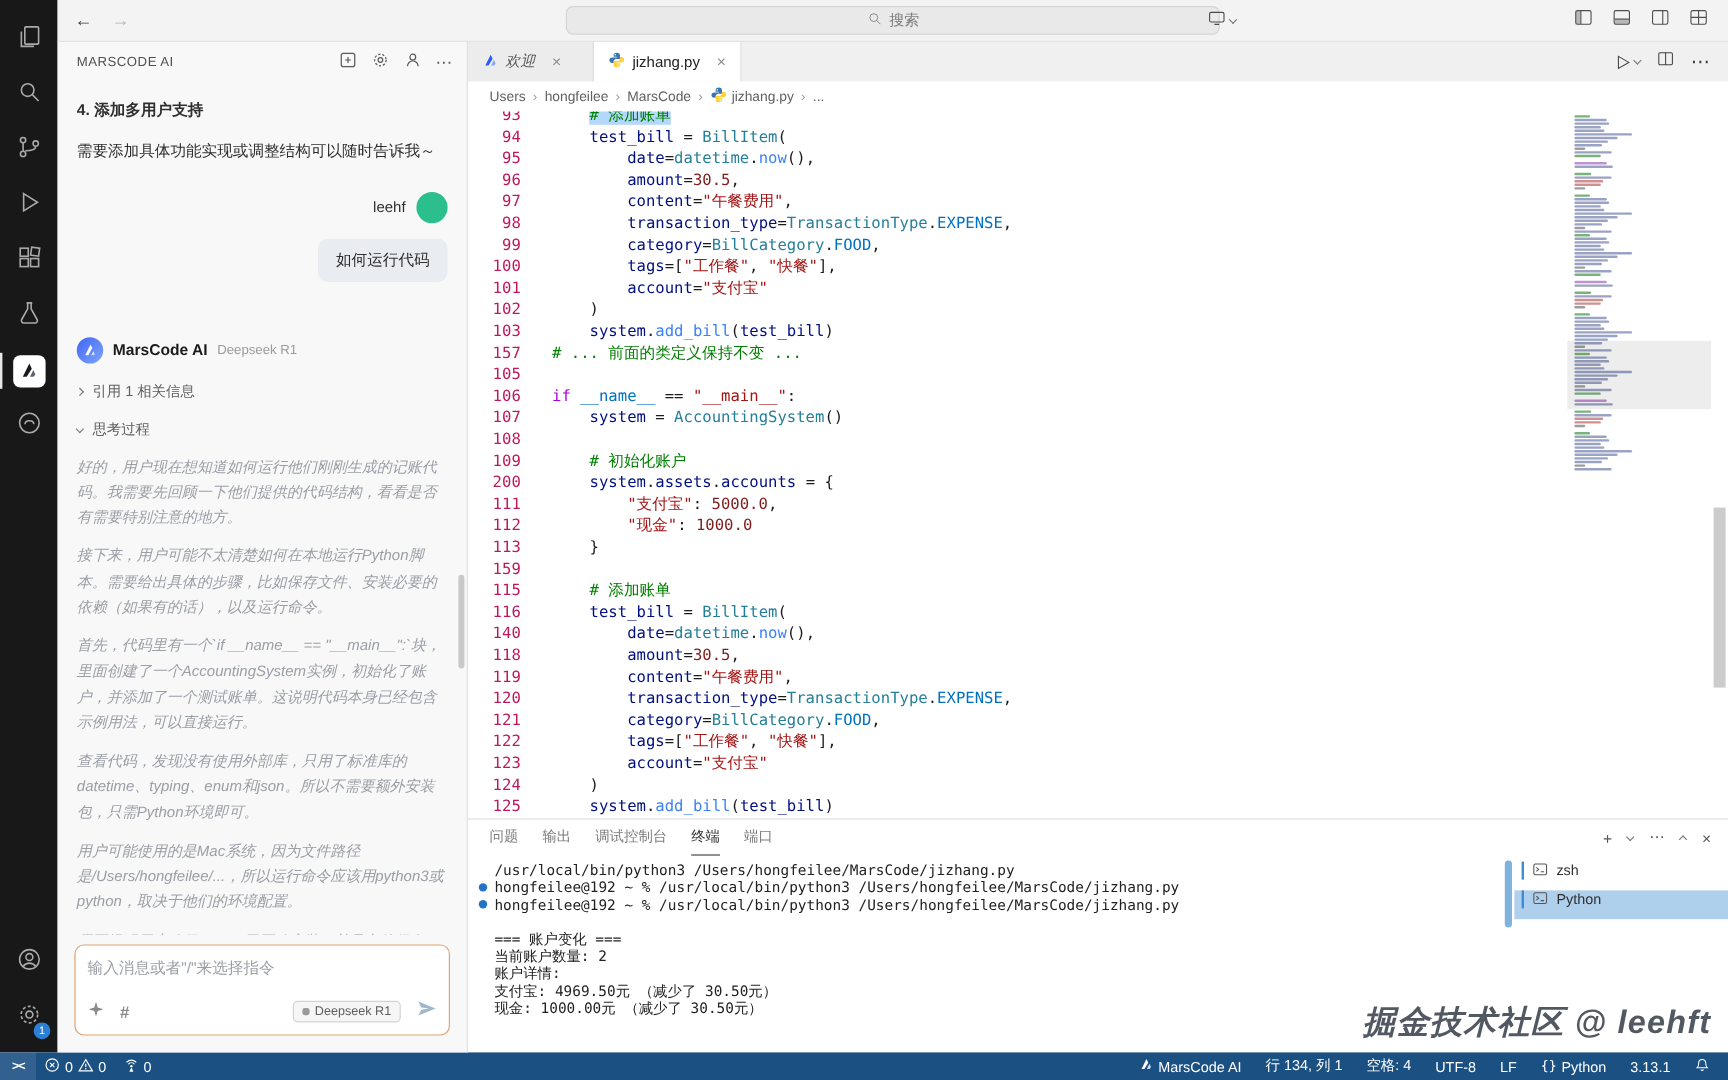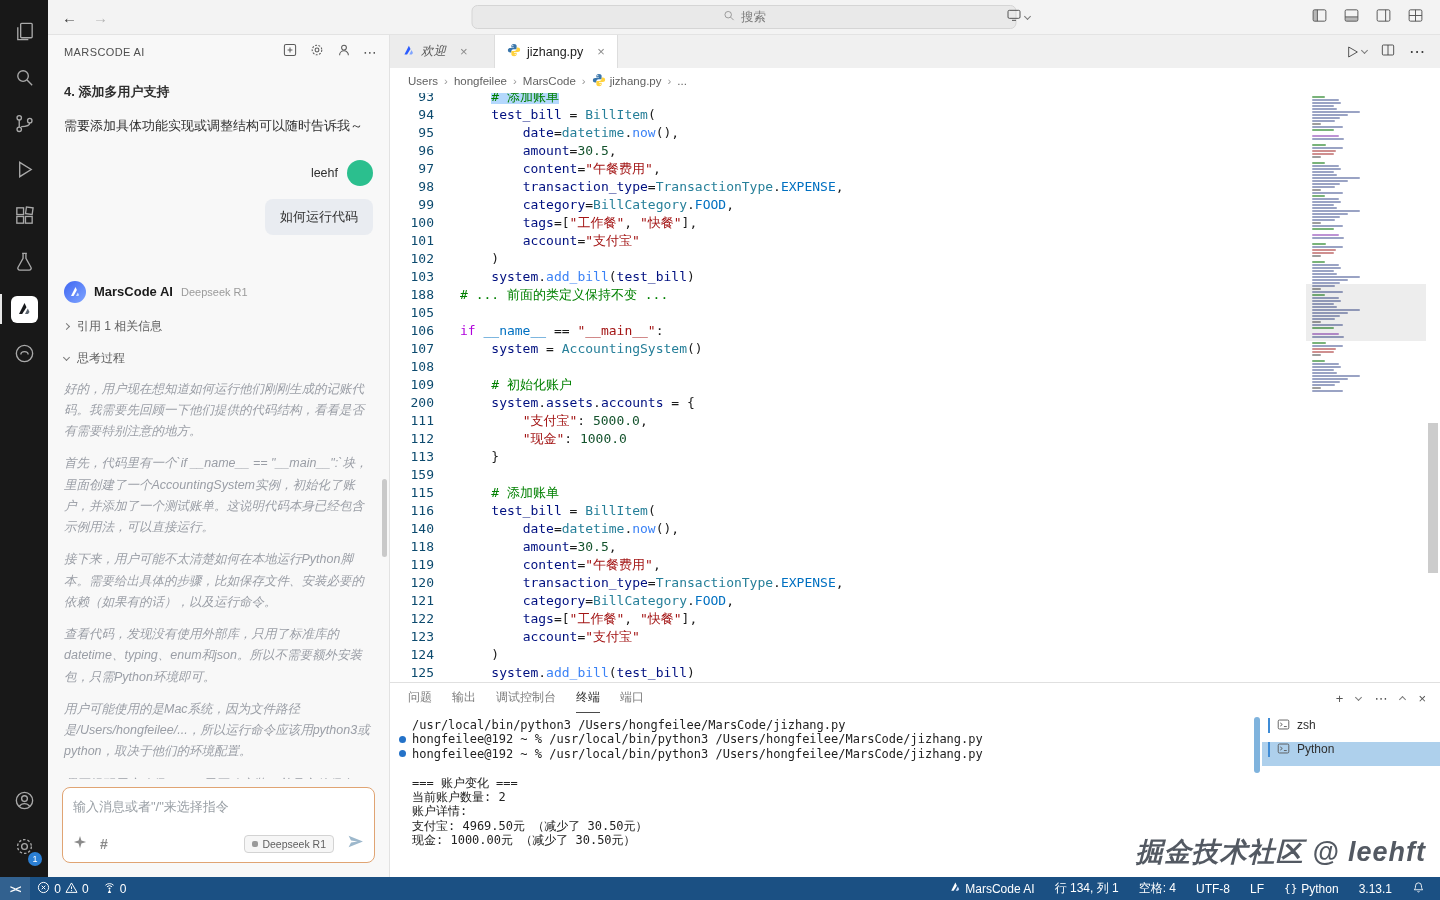--- a/index.html
+++ b/index.html
@@ -80,24 +80,24 @@
   .tab.preview .tab-label{font-style:italic}
   .tab-close{color:#8a8a8a;margin-left:8px;font-size:13px}
   .editor-actions{margin-left:auto;display:flex;align-items:center;gap:13px;padding-right:14px;color:#3f3f3f}
   .editor-actions svg{stroke:#3f3f3f;fill:none;stroke-width:1.3}
   .ea-more{font-size:16px;letter-spacing:1px}
   .breadcrumb{height:25px;display:flex;align-items:center;gap:6px;padding-left:18px;font-size:11.5px;color:#616161;flex:none;background:#fff}
   .bc-sep{color:#9a9a9a}
   .bc-item{display:flex;align-items:center;gap:4px}
   .editor{flex:1;display:flex;min-height:0;position:relative;overflow:hidden}
   .code-scroll{display:flex;flex:1;margin-top:-5px;min-width:0}
-  .gutter{width:44px;text-align:right;font:13px/18px "DejaVu Sans Mono","Liberation Mono",monospace;color:#0c4a6e;flex:none}
+  .gutter{width:44px;text-align:right;font:13px/18px "DejaVu Sans Mono","Liberation Mono",monospace;color:#be185d;flex:none}
   .code{flex:1;font:13px/18px "DejaVu Sans Mono","Liberation Mono",monospace;white-space:pre;margin-left:26px;min-width:0;overflow:hidden}
   .code-row{height:18px}
-  .tk-pl{color:#1b1b1b}.tk-cm{color:#008000}.tk-st{color:#a31515}.tk-nu{color:#14532d}
+  .tk-pl{color:#1b1b1b}.tk-cm{color:#008000}.tk-st{color:#a31515}.tk-nu{color:#7f1d1d}
   .tk-kw{color:#af00db}.tk-va{color:#001080}.tk-fn{color:#3b82f6}.tk-cl{color:#267f99}.tk-cn{color:#0070c1}
   .tk-sel{background:#b4d8fd}
   .minimap{width:120px;flex:none;position:relative;padding-top:3px}
   .mm-row{height:2px;margin:0 10px 1px 6px;border-radius:1px;background:transparent}
   .mm-viewport{position:absolute;left:0;right:0;top:191px;height:57px;background:rgba(0,0,0,.07)}
   .ed-scrollbar{width:14px;flex:none;position:relative}
   .ed-thumb{position:absolute;top:330px;left:2px;width:10px;height:150px;background:rgba(110,110,110,.35)}
 
   
   .panel{height:195px;border-top:1px solid #e0e0e0;display:flex;flex-direction:column;flex:none}
@@ -303,22 +303,22 @@
               <span class="chev right"></span>
               <span>引用 1 相关信息</span>
             </div>
             <div class="toggle-row">
               <span class="chev down"></span>
               <span>思考过程</span>
             </div>
 
             <div class="think-body">
                 <p class="think-p">好的，用户现在想知道如何运行他们刚刚生成的记账代码。我需要先回顾一下他们提供的代码结构，看看是否有需要特别注意的地方。</p>
+                <p class="think-p">接下来，用户可能不太清楚如何在本地运行Python脚本。需要给出具体的步骤，比如保存文件、安装必要的依赖（如果有的话），以及运行命令。</p>
                 <p class="think-p">首先，代码里有一个`if __name__ == "__main__":`块，里面创建了一个AccountingSystem实例，初始化了账户，并添加了一个测试账单。这说明代码本身已经包含示例用法，可以直接运行。</p>
-                <p class="think-p">接下来，用户可能不太清楚如何在本地运行Python脚本。需要给出具体的步骤，比如保存文件、安装必要的依赖（如果有的话），以及运行命令。</p>
                 <p class="think-p">查看代码，发现没有使用外部库，只用了标准库的datetime、typing、enum和json。所以不需要额外安装包，只需Python环境即可。</p>
                 <p class="think-p">用户可能使用的是Mac系统，因为文件路径是/Users/hongfeilee/...，所以运行命令应该用python3或python，取决于他们的环境配置。</p>
                 <p class="think-p">需要提醒用户确保Python已正确安装，并且文件保存为.py扩展名。可能还需要检查代码中的缩进是否正确，尤其是在复制代码时。</p>
               </div>
             <div class="sb-scroll"></div>
           </div>
 
           <div class="input-box">
             <div class="input-ph">输入消息或者"/"来选择指令</div>
             <div class="input-actions">
@@ -408,21 +408,21 @@
                   <div class="ln">94</div>
                   <div class="ln">95</div>
                   <div class="ln">96</div>
                   <div class="ln">97</div>
                   <div class="ln">98</div>
                   <div class="ln">99</div>
                   <div class="ln">100</div>
                   <div class="ln">101</div>
                   <div class="ln">102</div>
                   <div class="ln">103</div>
-                  <div class="ln">188</div>
+                  <div class="ln">157</div>
                   <div class="ln">105</div>
                   <div class="ln">106</div>
                   <div class="ln">107</div>
                   <div class="ln">108</div>
                   <div class="ln">109</div>
                   <div class="ln">200</div>
                   <div class="ln">111</div>
                   <div class="ln">112</div>
                   <div class="ln">113</div>
                   <div class="ln">159</div>

